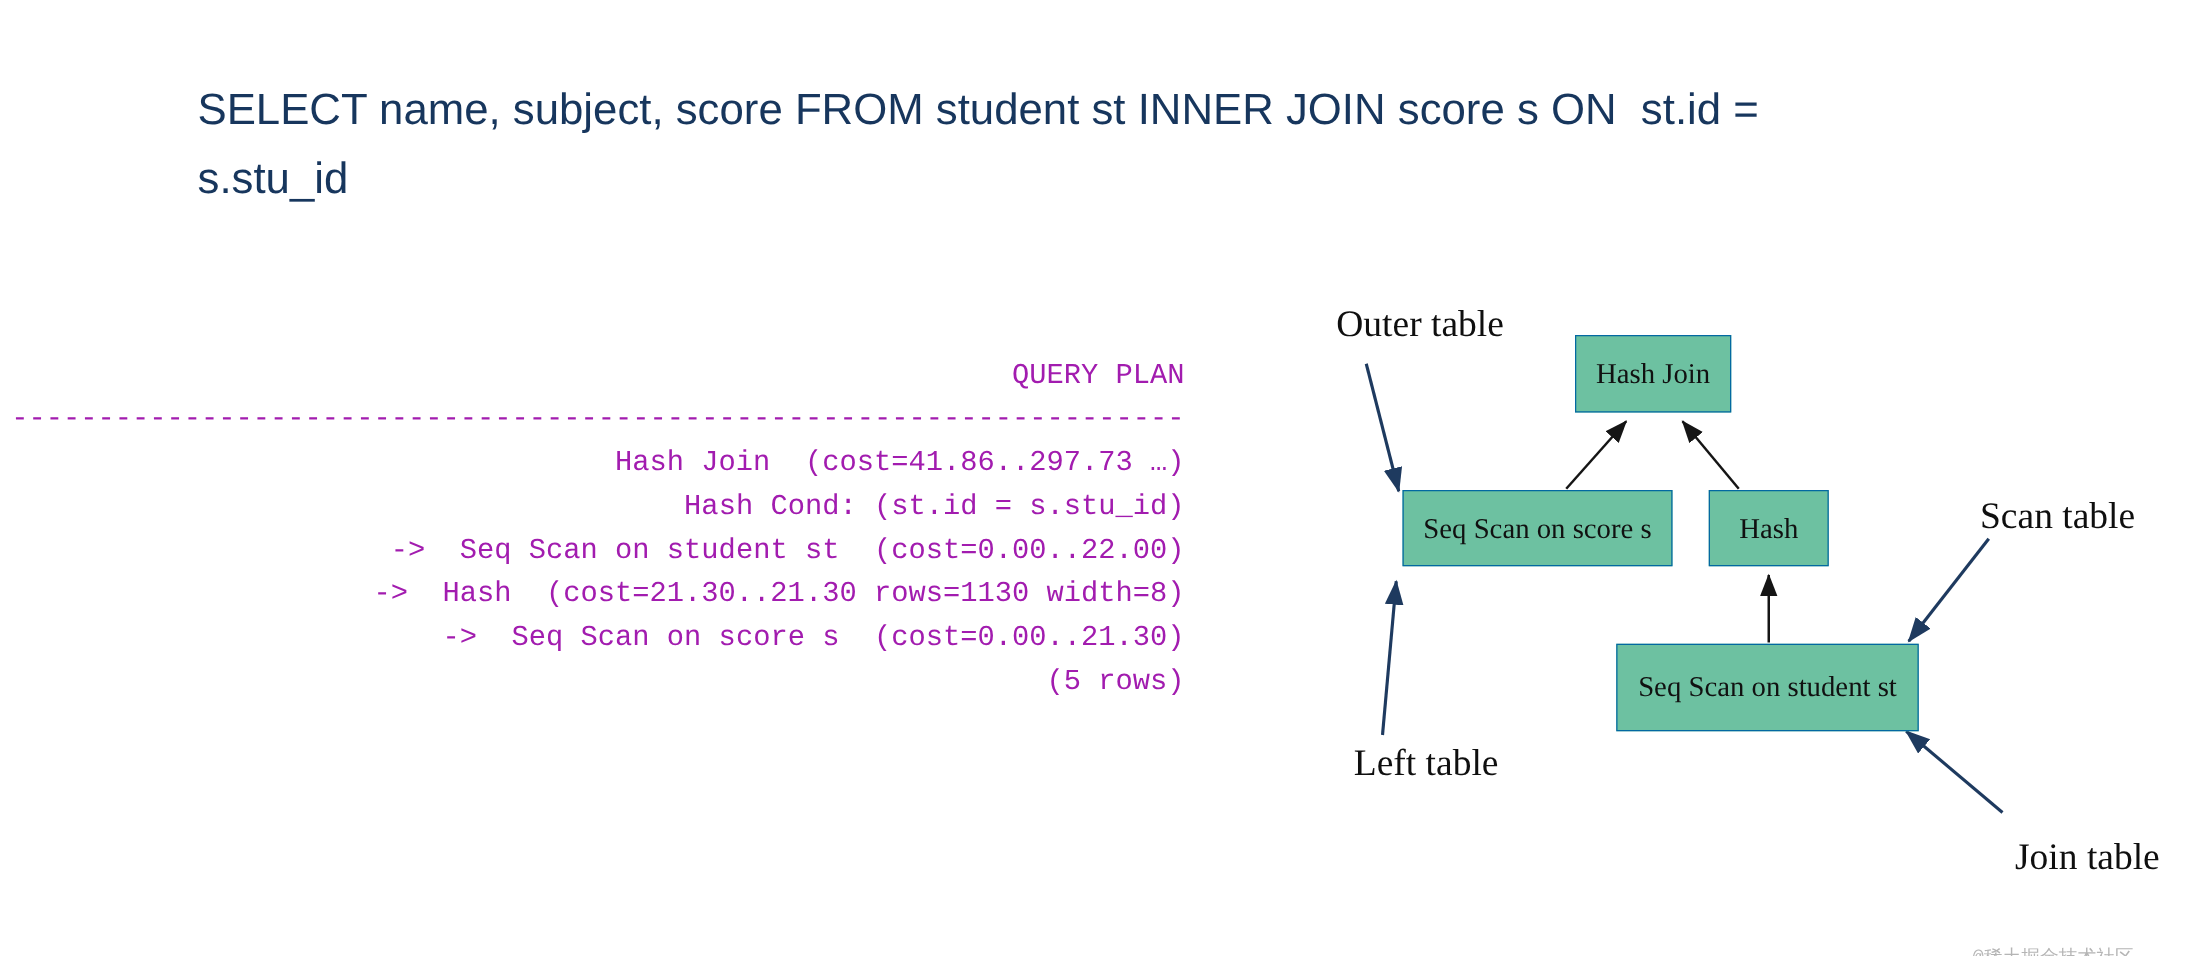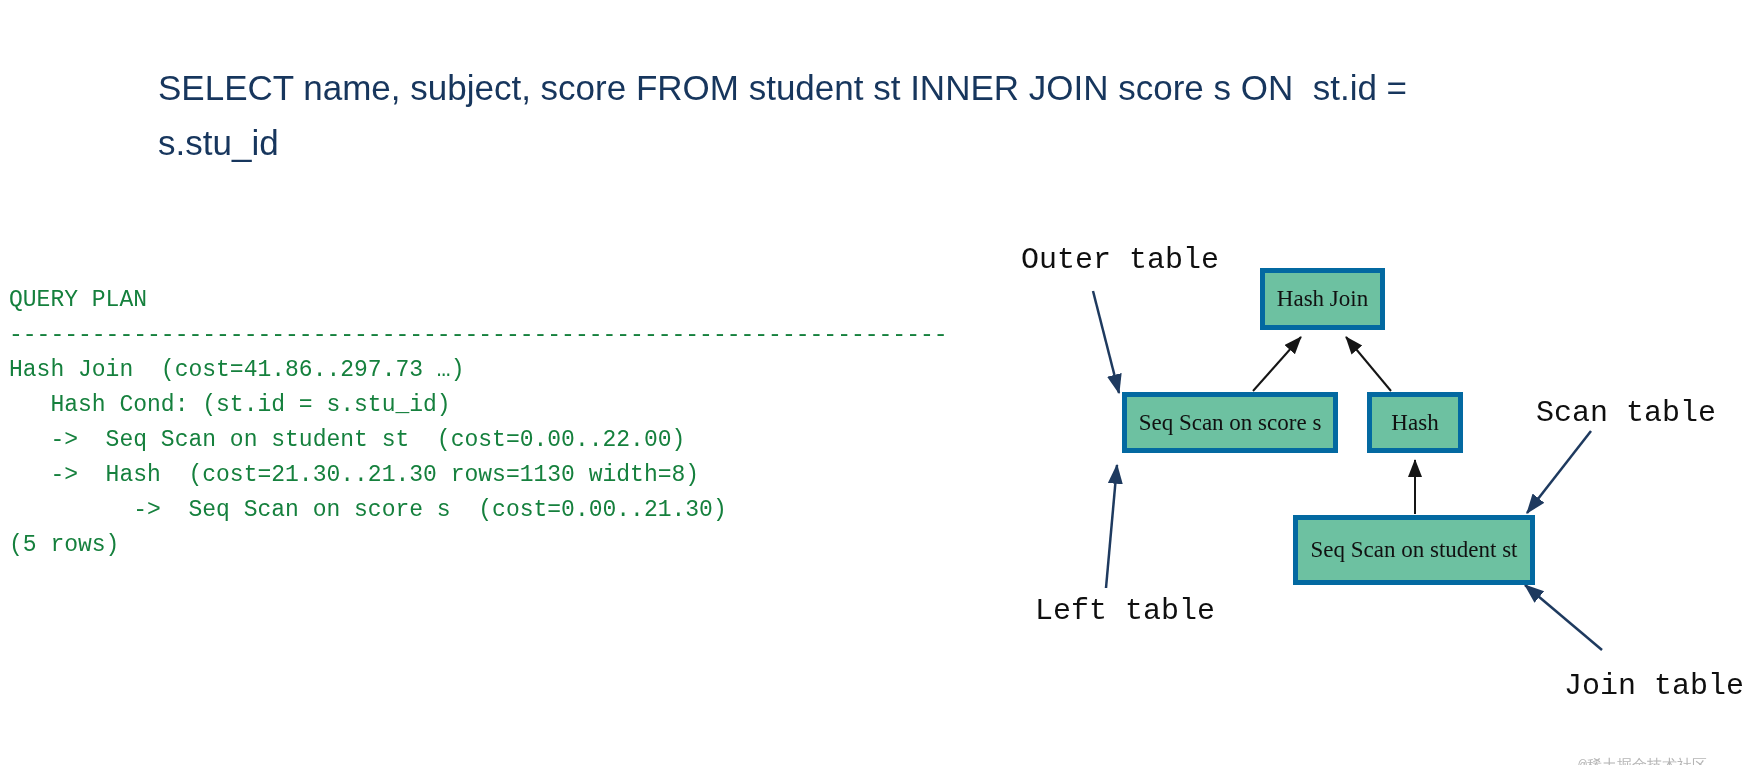--- a/index.html
+++ b/index.html
@@ -30,49 +30,51 @@
   .sql-line { white-space: pre; }
 
   
   .plan-block {
     position: absolute;
     left: 9px;
     top: 283px;
     font-family: "Liberation Mono", "DejaVu Sans Mono", monospace;
     font-size: 23px;
     line-height: 35px;
-    color: #15803d;
+    color: #a21caf;
+    text-align: right;
   }
   .plan-line { white-space: pre; height: 35px; }
 
   
   .node {
     position: absolute;
     background: #6dc1a1;
-    border: 5px solid #0369a1;
+    border: 1px solid #0369a1;
     box-sizing: border-box;
     display: flex;
     align-items: center;
     justify-content: center;
     font-family: "Liberation Serif", serif;
     font-size: 23px;
     color: #111111;
   }
   #node-hash-join   { left: 1260px; top: 268px; width: 125px; height: 62px; }
   #node-seq-score   { left: 1122px; top: 392px; width: 216px; height: 61px; }
   #node-hash        { left: 1367px; top: 392px; width: 96px;  height: 61px; }
   #node-seq-student { left: 1293px; top: 515px; width: 242px; height: 70px; }
 
   
   .anno {
     position: absolute;
-    font-family: Liberation Mono, monospace;
+    font-family: Liberation Serif, serif;
     font-size: 30px;
     color: #0f0f0f;
     white-space: nowrap;
+    margin-left: 48px;
   }
   #anno-outer { left: 1021px; top: 243px; }
   #anno-inner { left: 1536px; top: 396px; }
   #anno-left  { left: 1035px; top: 594px; }
   #anno-right { left: 1564px; top: 669px; }
 
   
   #arrow-layer {
     position: absolute;
     left: 0; top: 0;

